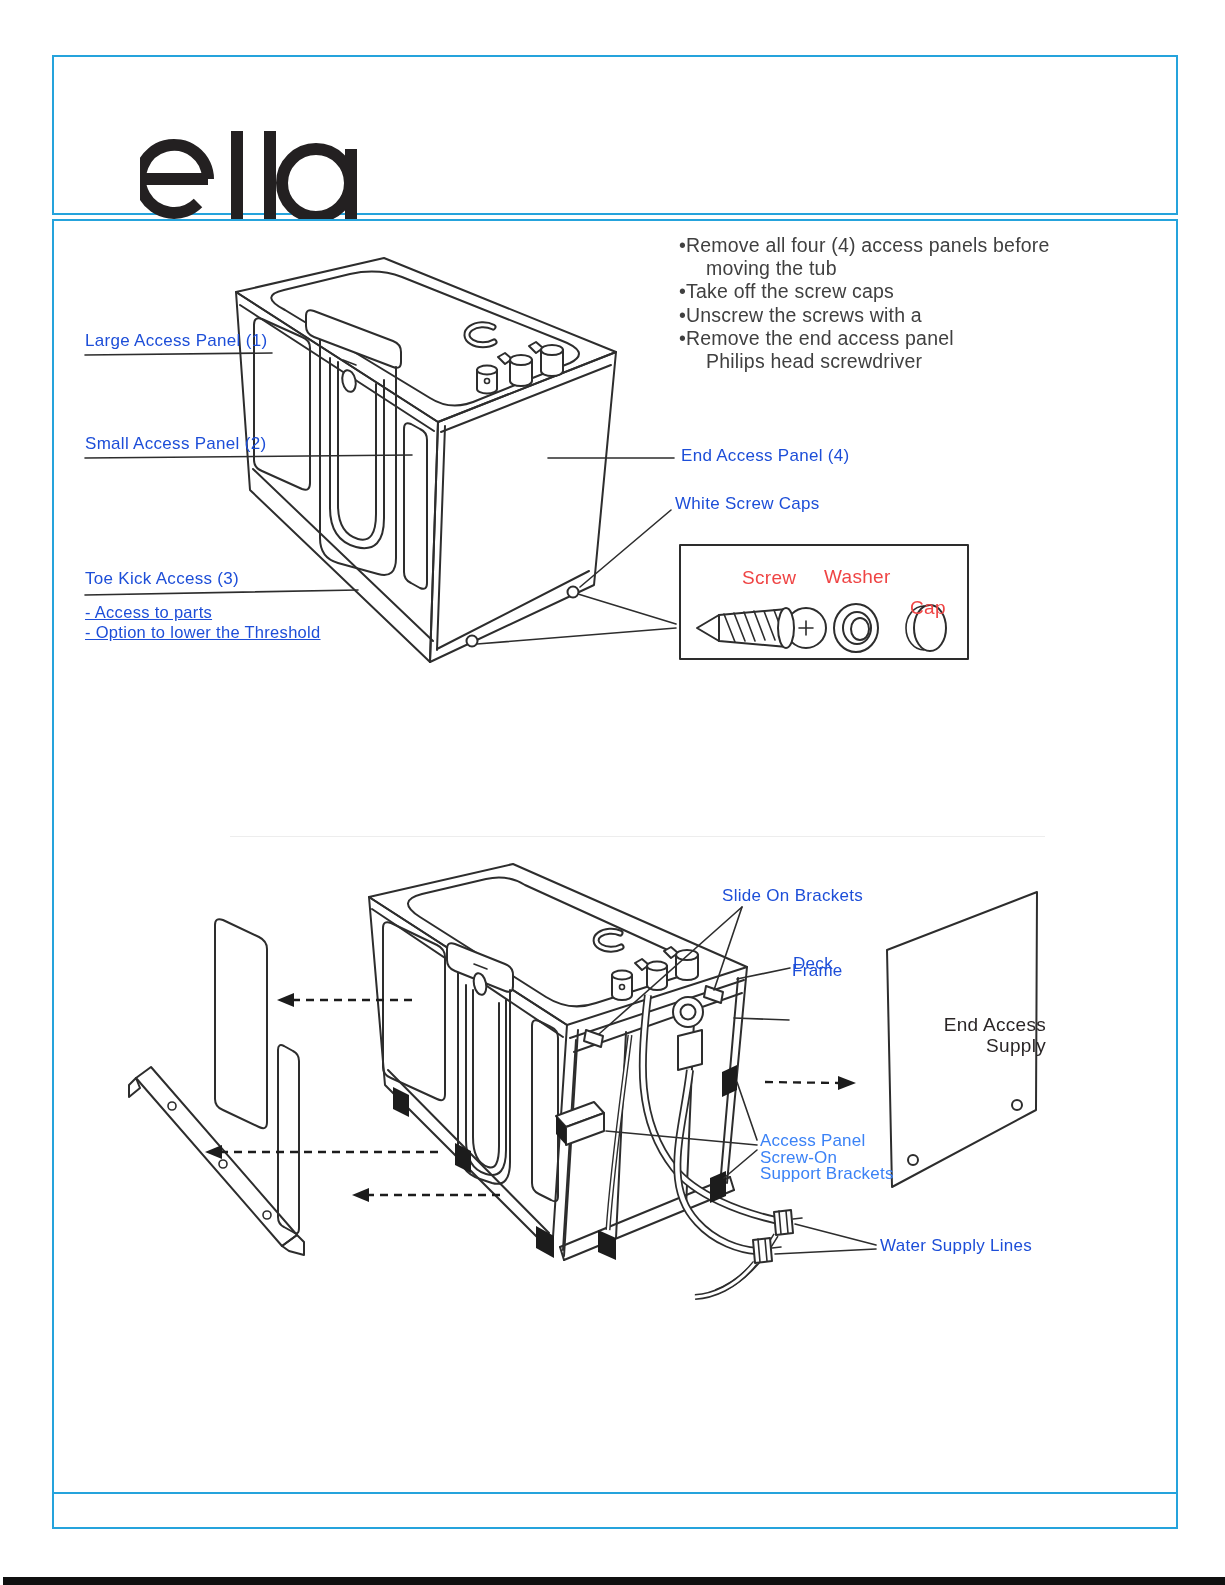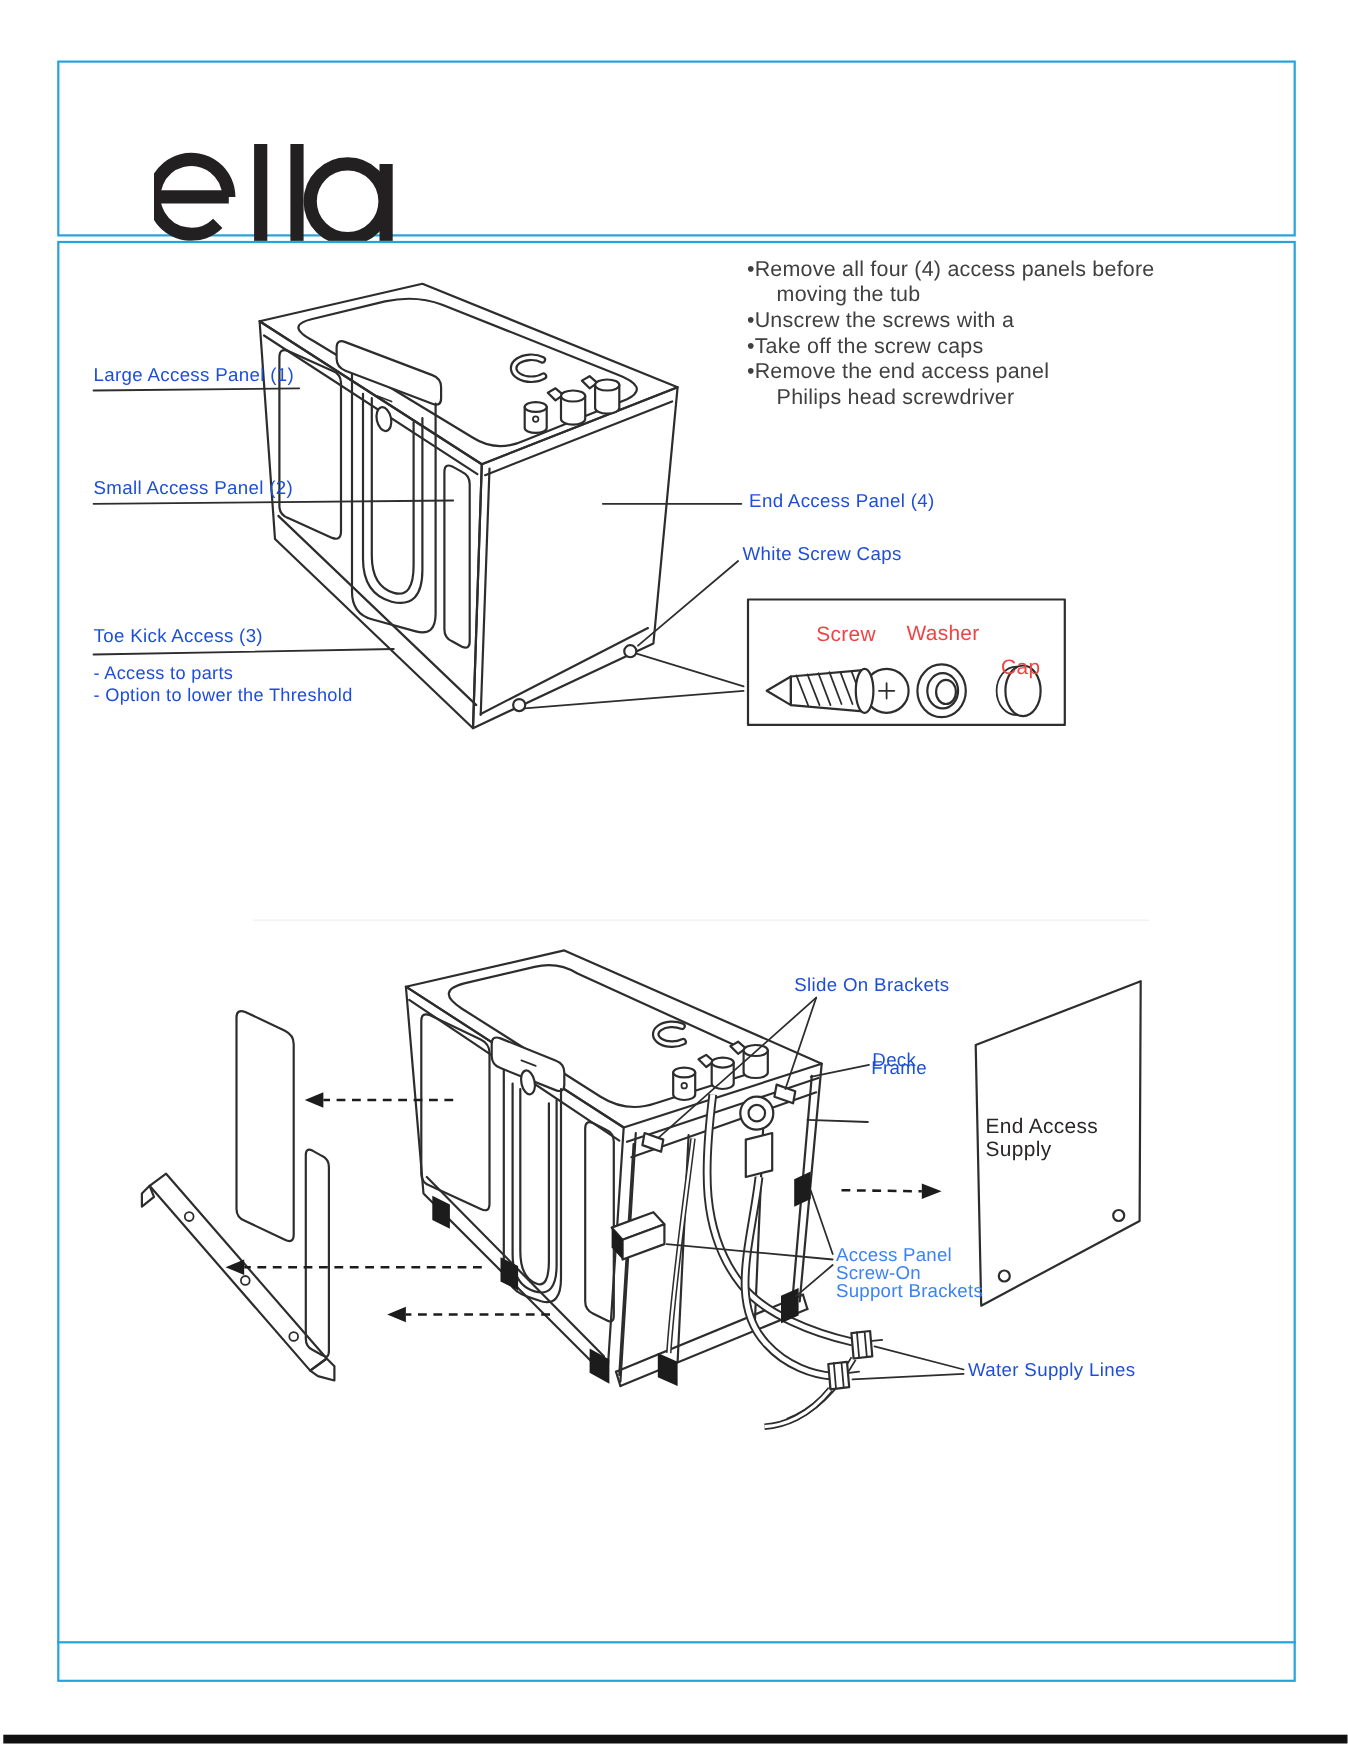--- a/index.html
+++ b/index.html
@@ -13,23 +13,23 @@
   #content-box{left:52px;top:219px;width:1122px;height:1306px;}
   #footer-divider{left:52px;top:1492px;width:1126px;height:0;border-top:2px solid #25a3dc;}
   #section-divider{left:230px;top:836px;width:815px;height:1px;background:#ededed;}
   #bottom-bar{left:3px;top:1577px;width:1222px;height:8px;background:#101010;}
   #logo-svg{position:absolute;left:86px;top:70px;width:220px;height:104px;}
   #logo-tagline{position:absolute;left:88px;top:170px;font-size:26px;letter-spacing:1.2px;color:#232021;}
   #bullet-list{position:absolute;left:679px;top:234px;width:440px;font-size:19.5px;line-height:23.2px;letter-spacing:.2px;color:#404040;}
   .bullet-line{white-space:nowrap;}
   .bullet-line.ind{padding-left:27px;}
   .lbl{position:absolute;font-size:17px;letter-spacing:.3px;white-space:nowrap;color:#1d4ed8;}
-  .lbl.small{font-size:16.5px;}
+  .lbl.small{font-size:16.5px;text-decoration:underline;}
   .hw-lbl{position:absolute;font-size:19px;letter-spacing:.3px;color:#ef4444;}
-  #end-panel-text{position:absolute;left:896px;top:1014px;width:150px;text-align:left;
+  #end-panel-text{position:absolute;left:896px;top:1014px;width:150px;text-align:right;
     font-size:19px;line-height:21px;letter-spacing:.3px;color:#2a2627;}
   #brackets-label{position:absolute;left:760px;top:1133px;font-size:17px;line-height:16.5px;letter-spacing:.2px;color:#3b82f6;}
   svg{display:block;}
   .ink{stroke:#2d2d2d;stroke-width:2;fill:none;stroke-linecap:round;stroke-linejoin:round;}
   .ink-w{stroke:#2d2d2d;stroke-width:2;fill:#ffffff;stroke-linecap:round;stroke-linejoin:round;}
   .fill-b{fill:#1c1c1c;stroke:none;}
   .dash{stroke:#1c1c1c;stroke-width:2.3;fill:none;stroke-dasharray:8 6;}
   .thin{stroke-width:1.6;}
 </style>
 </head>
@@ -49,22 +49,22 @@
   <div id="logo-tagline">by ella's bubbles</div>
 </div>
 
 <div class="frame-box" id="content-box"></div>
 <div class="abs" id="section-divider"></div>
 <div class="abs" id="footer-divider"></div>
 
 <div id="bullet-list">
   <div class="bullet-line">•Remove all four (4) access panels before</div>
   <div class="bullet-line ind">moving the tub</div>
+  <div class="bullet-line">•Take off the screw caps</div>
   <div class="bullet-line">•Unscrew the screws with a</div>
-  <div class="bullet-line">•Take off the screw caps</div>
   <div class="bullet-line">•Remove the end access panel</div>
   <div class="bullet-line ind">Philips head screwdriver</div>
 </div>
 
 <svg class="abs" style="left:52px;top:220px;width:1126px;height:618px" viewBox="52 220 1126 618">
   <g>
 
     <path class="ink" d="M384,258 L616,352 L438,422 L236,292 Z"></path>
     <path class="ink" d="M236,292 L438,422 L430,662 L250,490 Z"></path>
     <path class="ink" d="M438,422 L616,352 L594,585 L430,662 Z"></path>

